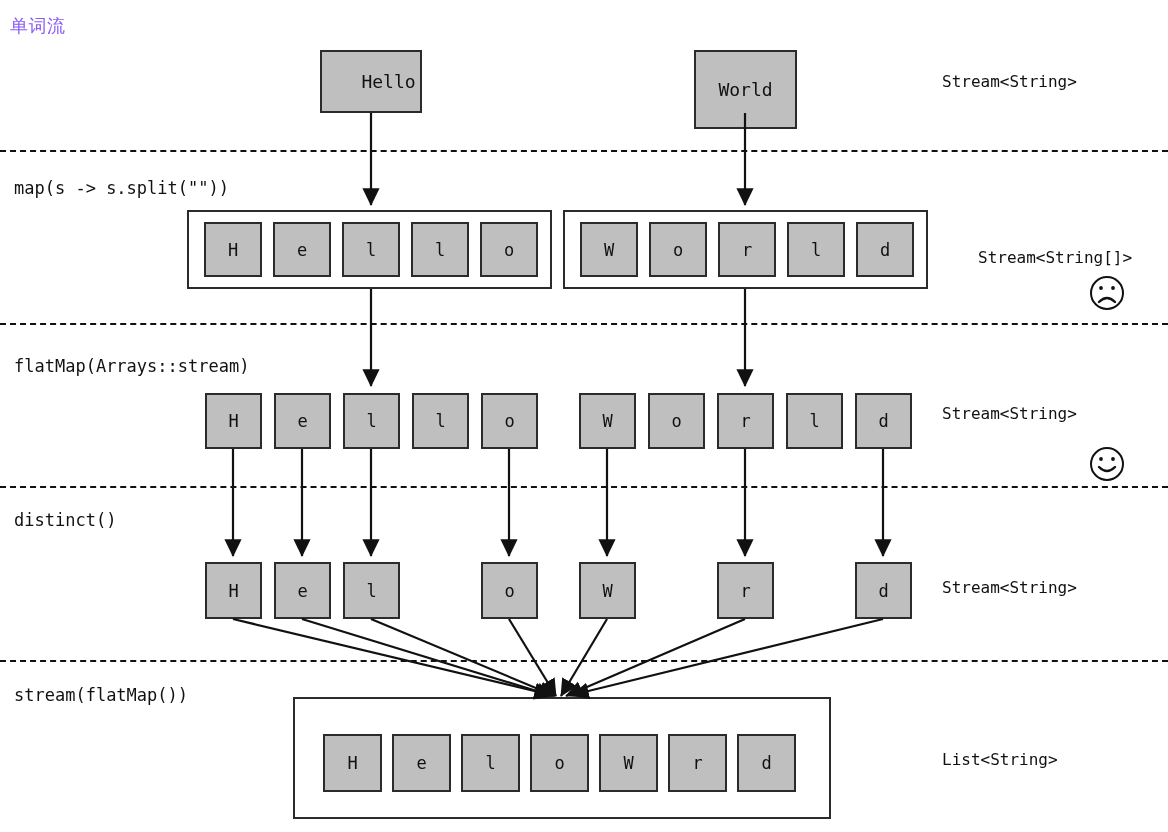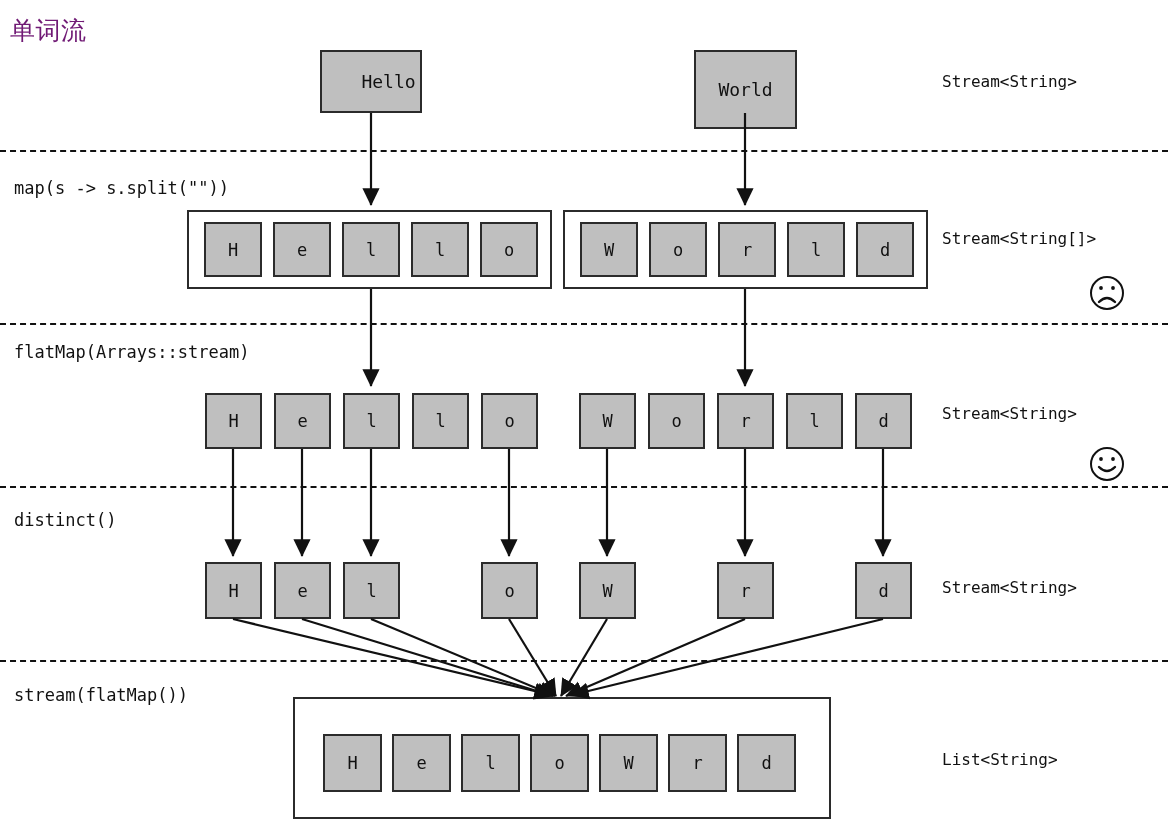--- a/index.html
+++ b/index.html
@@ -8,21 +8,21 @@
     background:#ffffff;
     font-family:"Liberation Sans", sans-serif;
     overflow:hidden;
   }
   #stage{position:relative;width:1168px;height:832px;}
 
   
   .title{
     position:absolute;left:10px;top:14px;
     font-family:"DejaVu Sans", sans-serif;
-    font-size:25px;color:#701a75;letter-spacing:.5px;
+    font-size:18px;color:#8b5cf6;letter-spacing:.5px;
     white-space:nowrap;
   }
 
   
   .divider{
     position:absolute;left:0;width:1168px;height:0;
     border-top:2px dashed #111;
   }
 
   
@@ -76,34 +76,34 @@
 
   <div class="divider" style="top:150px;"></div>
   <div class="divider" style="top:323px;"></div>
   <div class="divider" style="top:486px;"></div>
   <div class="divider" style="top:660px;"></div>
 
   <div class="op-label" style="top:178px;">
     <span class="op-name">map</span><span class="op-args">(s -&gt; s.split(""))</span>
   </div>
 
-  <div class="op-label" style="top:342px;">
+  <div class="op-label" style="top:356px;">
     <span class="op-name">flatMap</span><span class="op-args">(Arrays::stream)</span>
   </div>
 
   <div class="op-label" style="top:510px;">
     <span class="op-name">distinct</span><span class="op-args">()</span>
   </div>
 
   <div class="op-label" style="top:685px;">
     <span class="op-name">stream</span><span class="op-args">(flatMap())</span>
   </div>
 
   <div class="type-label" style="top:72px;">Stream&lt;String&gt;</div>
-  <div class="type-label" style="top:229px;">Stream&lt;String[]&gt;</div>
+  <div class="type-label" style="top:248px;margin-left:36px;">Stream&lt;String[]&gt;</div>
   <div class="type-label" style="top:404px;">Stream&lt;String&gt;</div>
   <div class="type-label" style="top:578px;">Stream&lt;String&gt;</div>
   <div class="type-label" style="top:750px;">List&lt;String&gt;</div>
 
   <div class="emoticon" style="left:1086px;top:272px;">
     <svg width="42" height="42" viewBox="0 0 42 42">
       <circle cx="21" cy="21" r="16" fill="none" stroke="#111" stroke-width="2"></circle>
       <circle cx="15" cy="16" r="1.9" fill="#111"></circle>
       <circle cx="27" cy="16" r="1.9" fill="#111"></circle>
       <path d="M13 30 Q21 22 29 30" fill="none" stroke="#111" stroke-width="2.4" stroke-linecap="round"></path>

